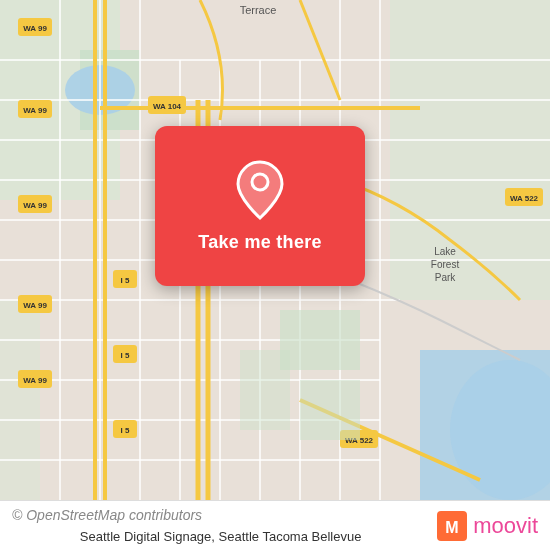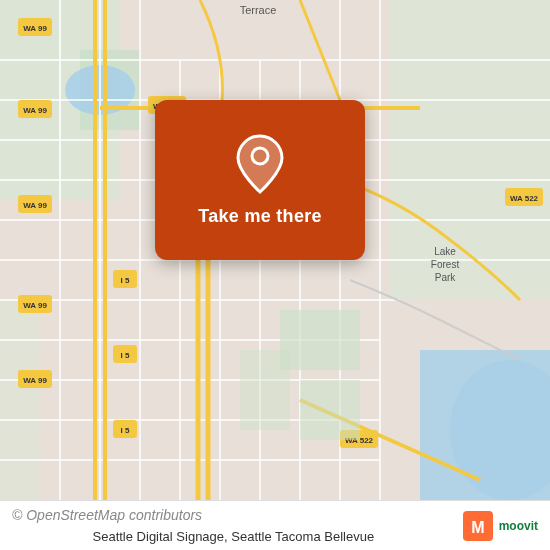--- a/index.html
+++ b/index.html
@@ -24,25 +24,25 @@
     #map-svg {
       width: 100%;
       height: 100%;
       position: absolute;
       top: 0; left: 0;
     }
 
     
     #take-me-there-card {
       position: absolute;
-      top: 100px;
+      top: 126px;
       left: 155px;
       width: 210px;
       height: 160px;
-      background-color: #c2410c;
+      background-color: #ef4444;
       border-radius: 12px;
       display: flex;
       flex-direction: column;
       align-items: center;
       justify-content: center;
       cursor: pointer;
       box-shadow: 0 4px 16px rgba(0,0,0,0.3);
       z-index: 10;
     }
 
@@ -97,23 +97,23 @@
       gap: 6px;
       margin-left: 8px;
     }
 
     #moovit-icon {
       width: 30px;
       height: 30px;
     }
 
     #moovit-label {
-      font-size: 12px;
-      font-weight: 700;
-      color: #15803d;
+      font-size: 22px;
+      font-weight: 400;
+      color: #ec4899;
     }
   </style>
 </head>
 <body>
 
 <div id="map-container">
   <svg id="map-svg" viewBox="0 0 550 500" xmlns="http://www.w3.org/2000/svg">
 
     <rect width="550" height="500" fill="#e8e0d8"></rect>
 

